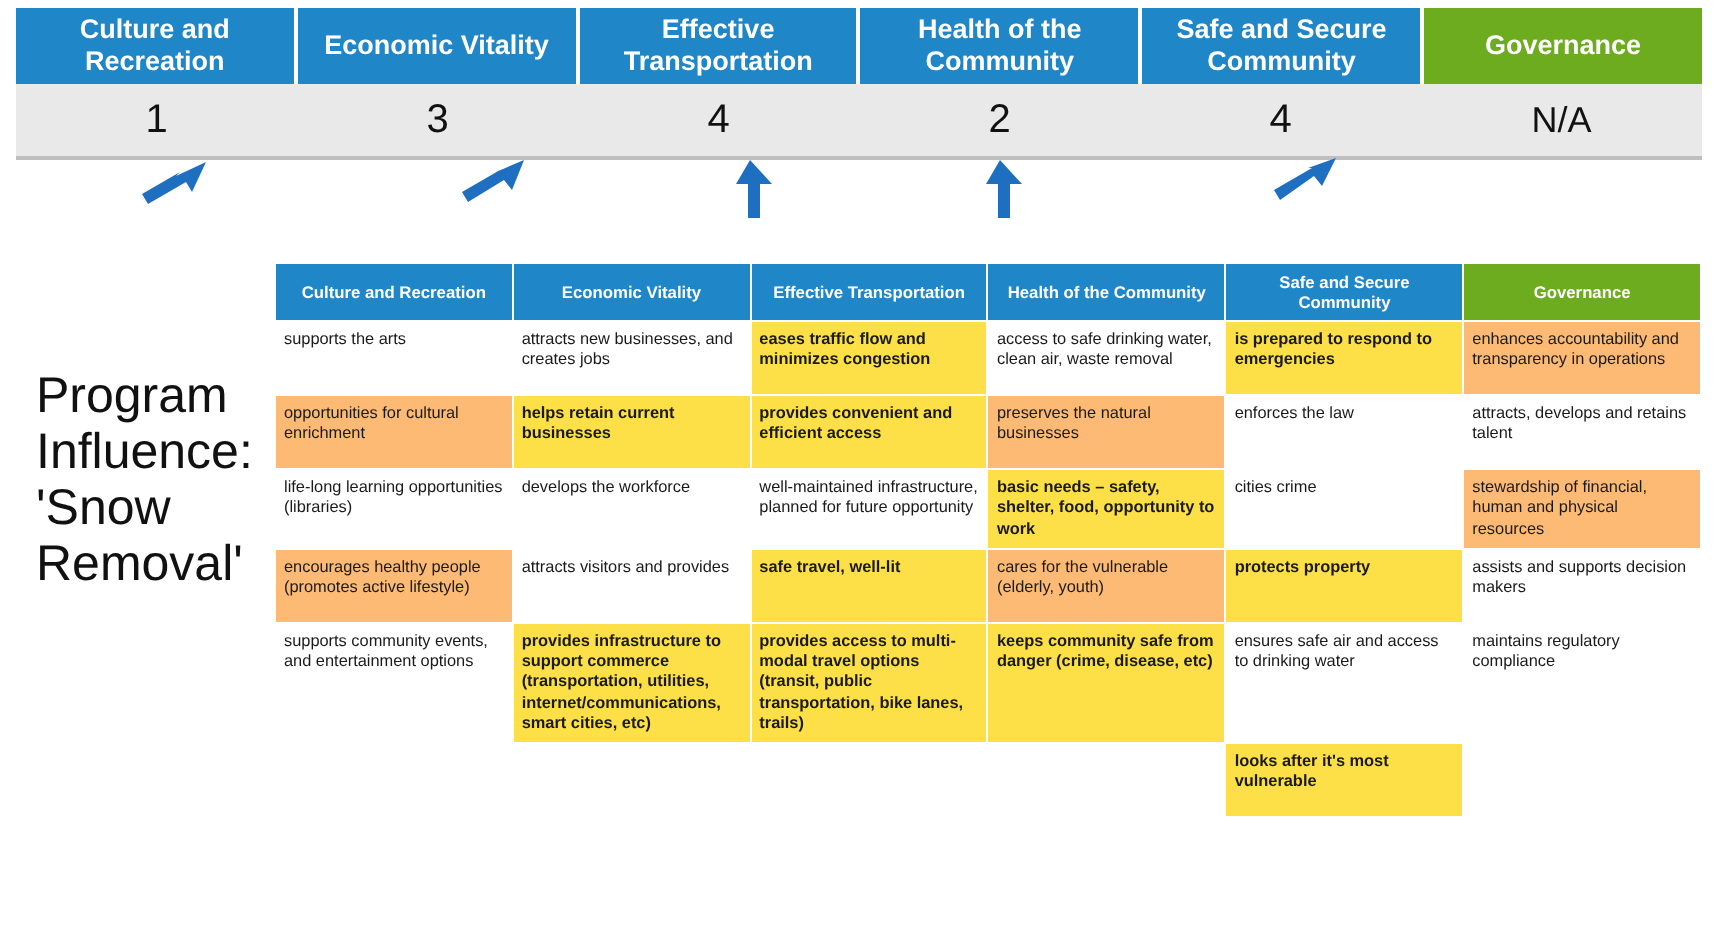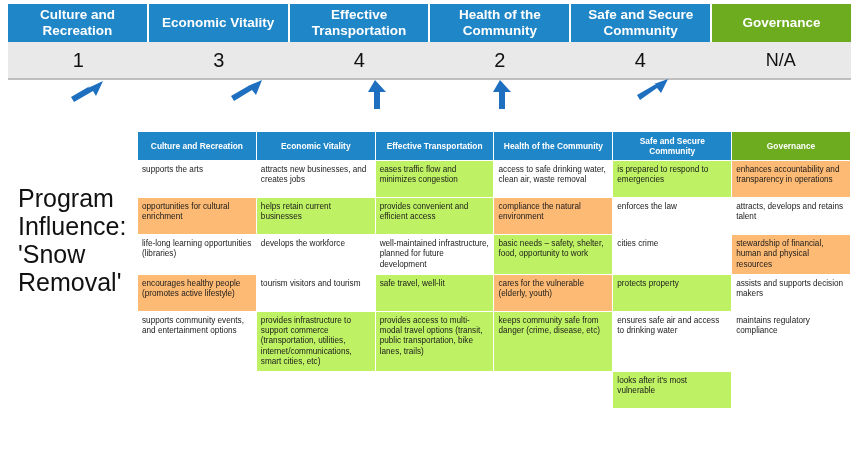--- a/index.html
+++ b/index.html
@@ -115,21 +115,21 @@
     vertical-align: top;
     padding: 4px 4px;
     line-height: 1.25;
     border: 1px solid #ffffff;
     height: 37px;
     box-sizing: border-box;
     margin-left: 22px;
   }
   .bg-white { background: #ffffff; }
   .bg-grey  { background: #fdba74; }
-  .bg-yellow{ background: #bef264; }
+  .bg-yellow{ background: #fde047; font-weight: bold; }
   .bg-none  { background: transparent; border-color: transparent !important; }
 </style>
 </head>
 <body>
 
 <div id="top-header">
   <div class="top-col">
       <span>Culture and Recreation</span>
     </div>
   <div class="top-col">
@@ -205,35 +205,35 @@
         <td class="bg-white">attracts new businesses, and creates jobs</td>
         <td class="bg-yellow">eases traffic flow and minimizes congestion</td>
         <td class="bg-white">access to safe drinking water, clean air, waste removal</td>
         <td class="bg-yellow">is prepared to respond to emergencies</td>
         <td class="bg-grey">enhances accountability and transparency in operations</td>
       </tr>
       <tr>
         <td class="bg-grey">opportunities for cultural enrichment</td>
         <td class="bg-yellow">helps retain current businesses</td>
         <td class="bg-yellow">provides convenient and efficient access</td>
-        <td class="bg-grey">compliance the natural environment</td>
+        <td class="bg-grey">preserves the natural businesses</td>
         <td class="bg-white">enforces the law</td>
         <td class="bg-white">attracts, develops and retains talent</td>
       </tr>
       <tr>
         <td class="bg-white">life-long learning opportunities (libraries)</td>
         <td class="bg-white">develops the workforce</td>
-        <td class="bg-white">well-maintained infrastructure, planned for future development</td>
+        <td class="bg-white">well-maintained infrastructure, planned for future opportunity</td>
         <td class="bg-yellow">basic needs – safety, shelter, food, opportunity to work</td>
         <td class="bg-white">cities crime</td>
         <td class="bg-grey">stewardship of financial, human and physical resources</td>
       </tr>
       <tr>
         <td class="bg-grey">encourages healthy people (promotes active lifestyle)</td>
-        <td class="bg-white">tourism visitors and tourism</td>
+        <td class="bg-white">attracts visitors and provides</td>
         <td class="bg-yellow">safe travel, well-lit</td>
         <td class="bg-grey">cares for the vulnerable (elderly, youth)</td>
         <td class="bg-yellow">protects property</td>
         <td class="bg-white">assists and supports decision makers</td>
       </tr>
       <tr>
         <td class="bg-white">supports community events, and entertainment options</td>
         <td class="bg-yellow">provides infrastructure to support commerce (transportation, utilities, internet/communications, smart cities, etc)</td>
         <td class="bg-yellow">provides access to multi-modal travel options (transit, public transportation, bike lanes, trails)</td>
         <td class="bg-yellow">keeps community safe from danger (crime, disease, etc)</td>

